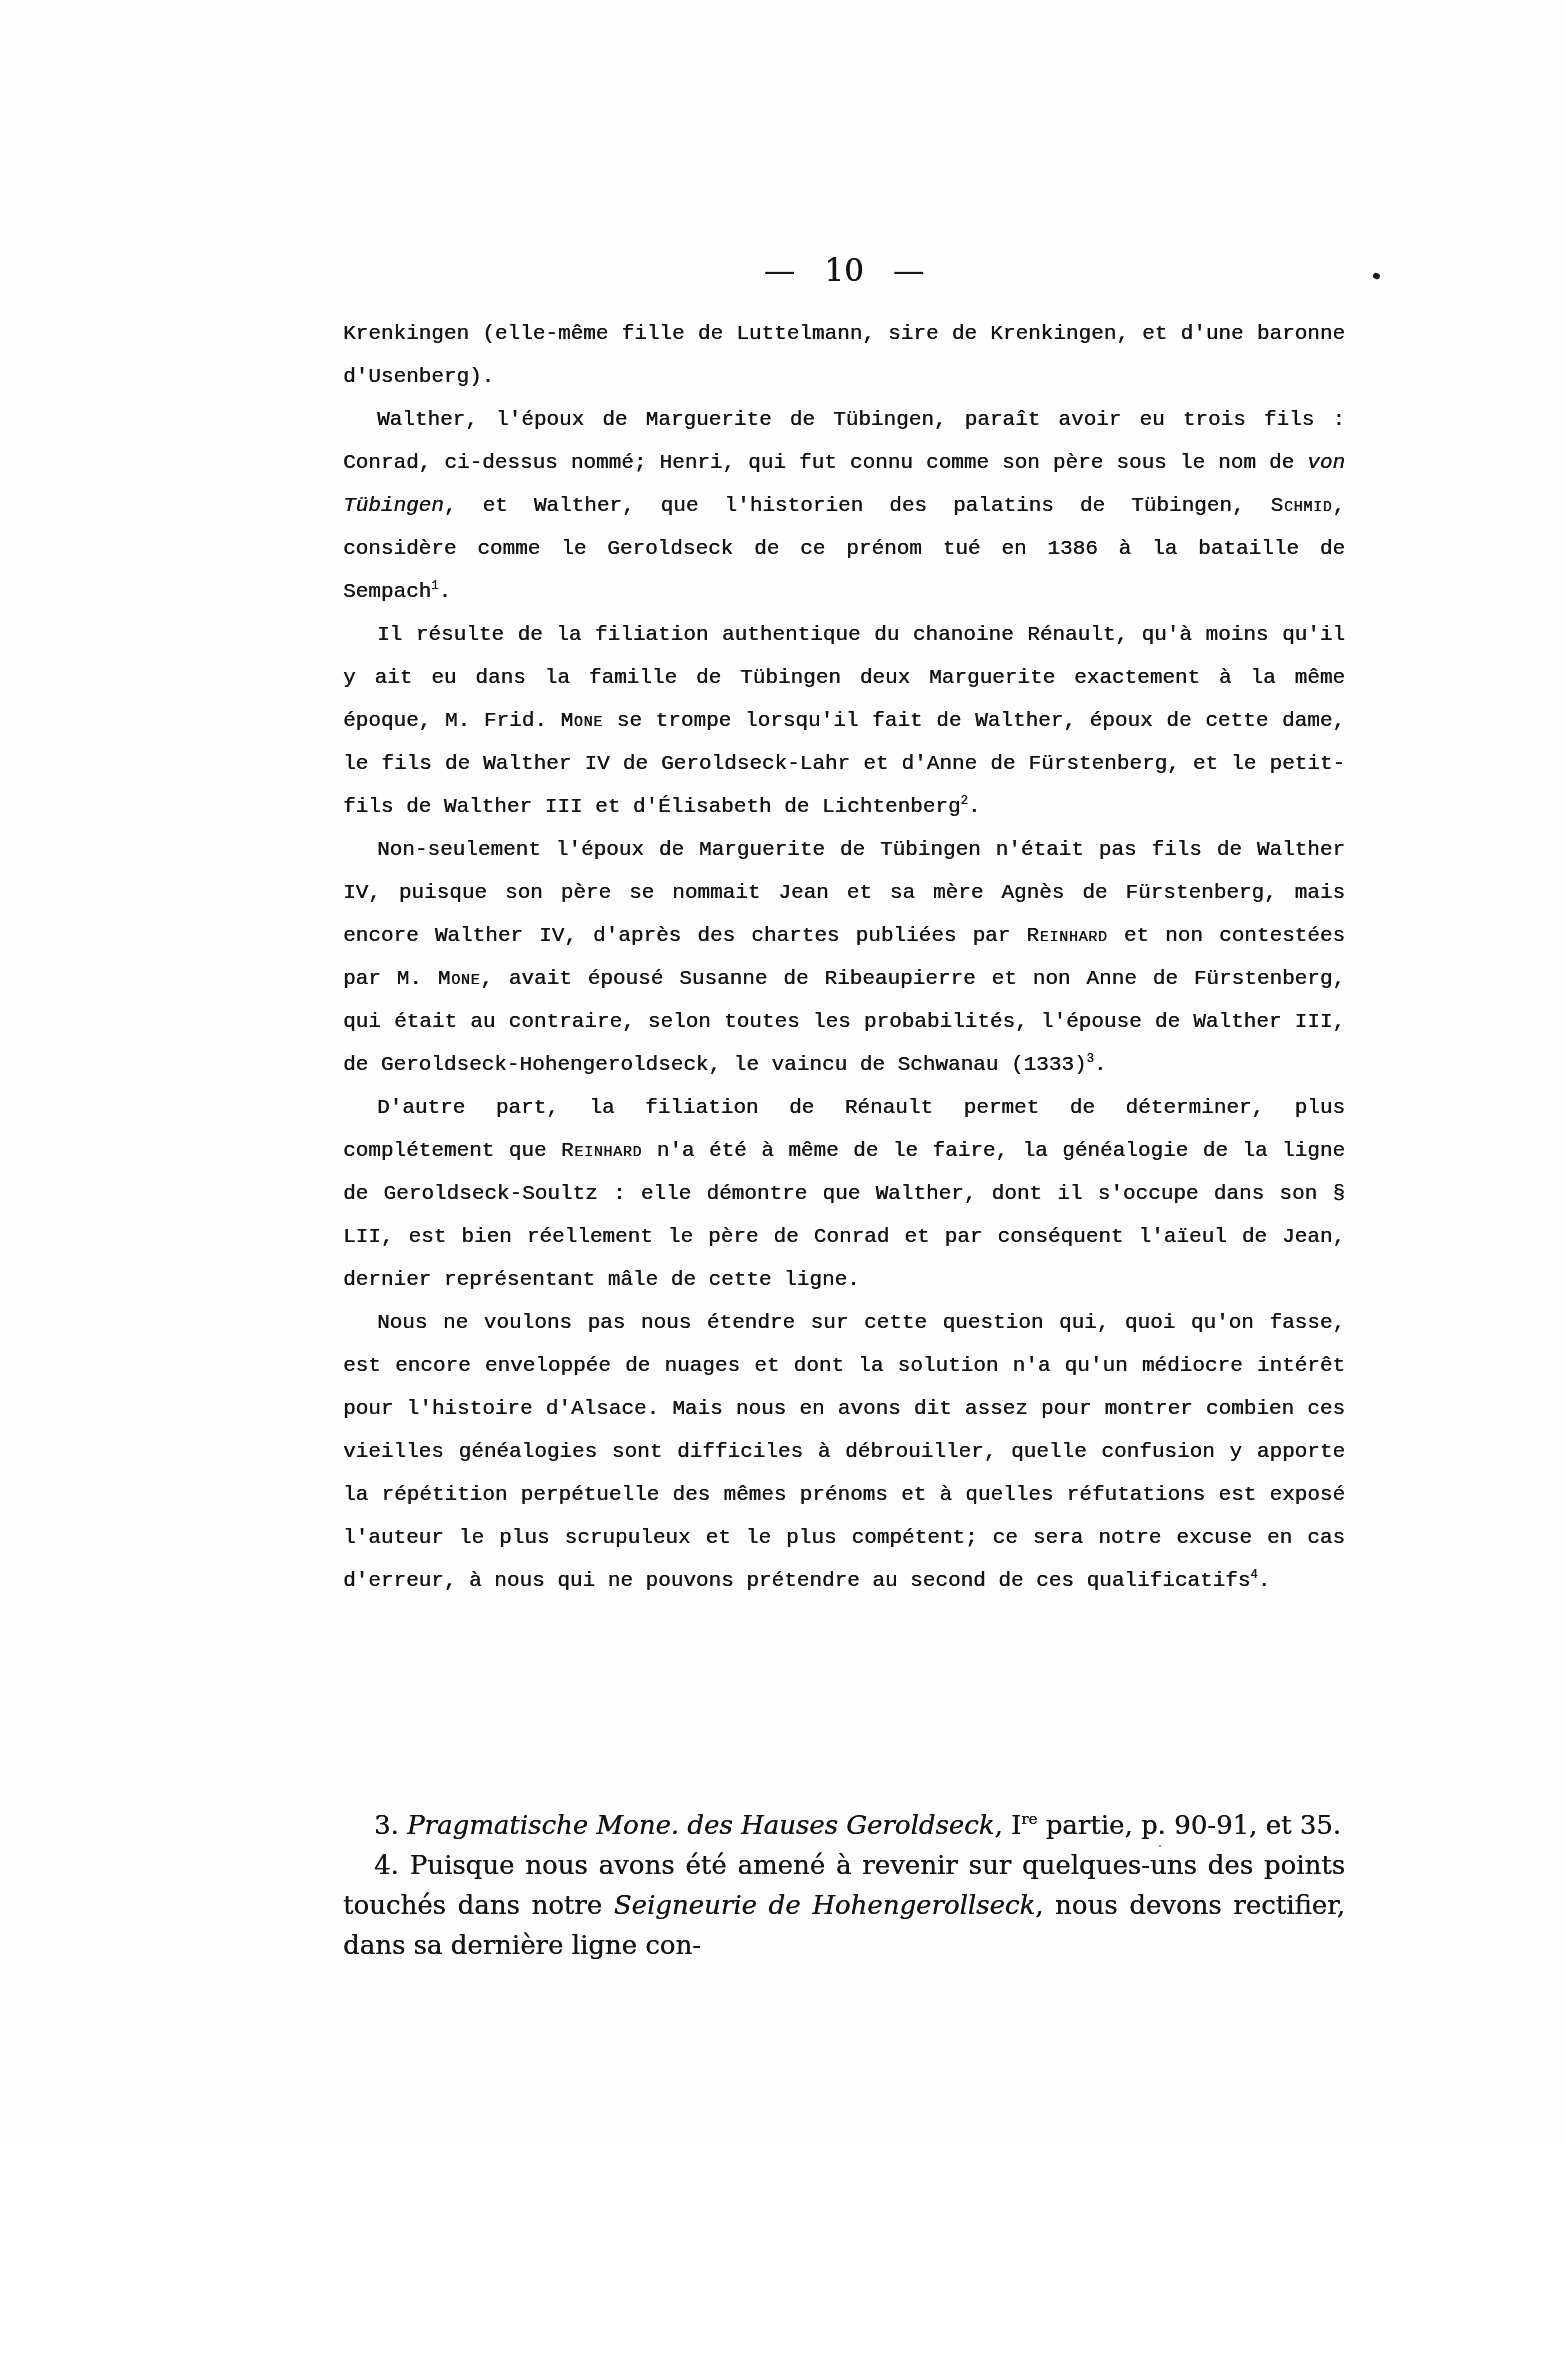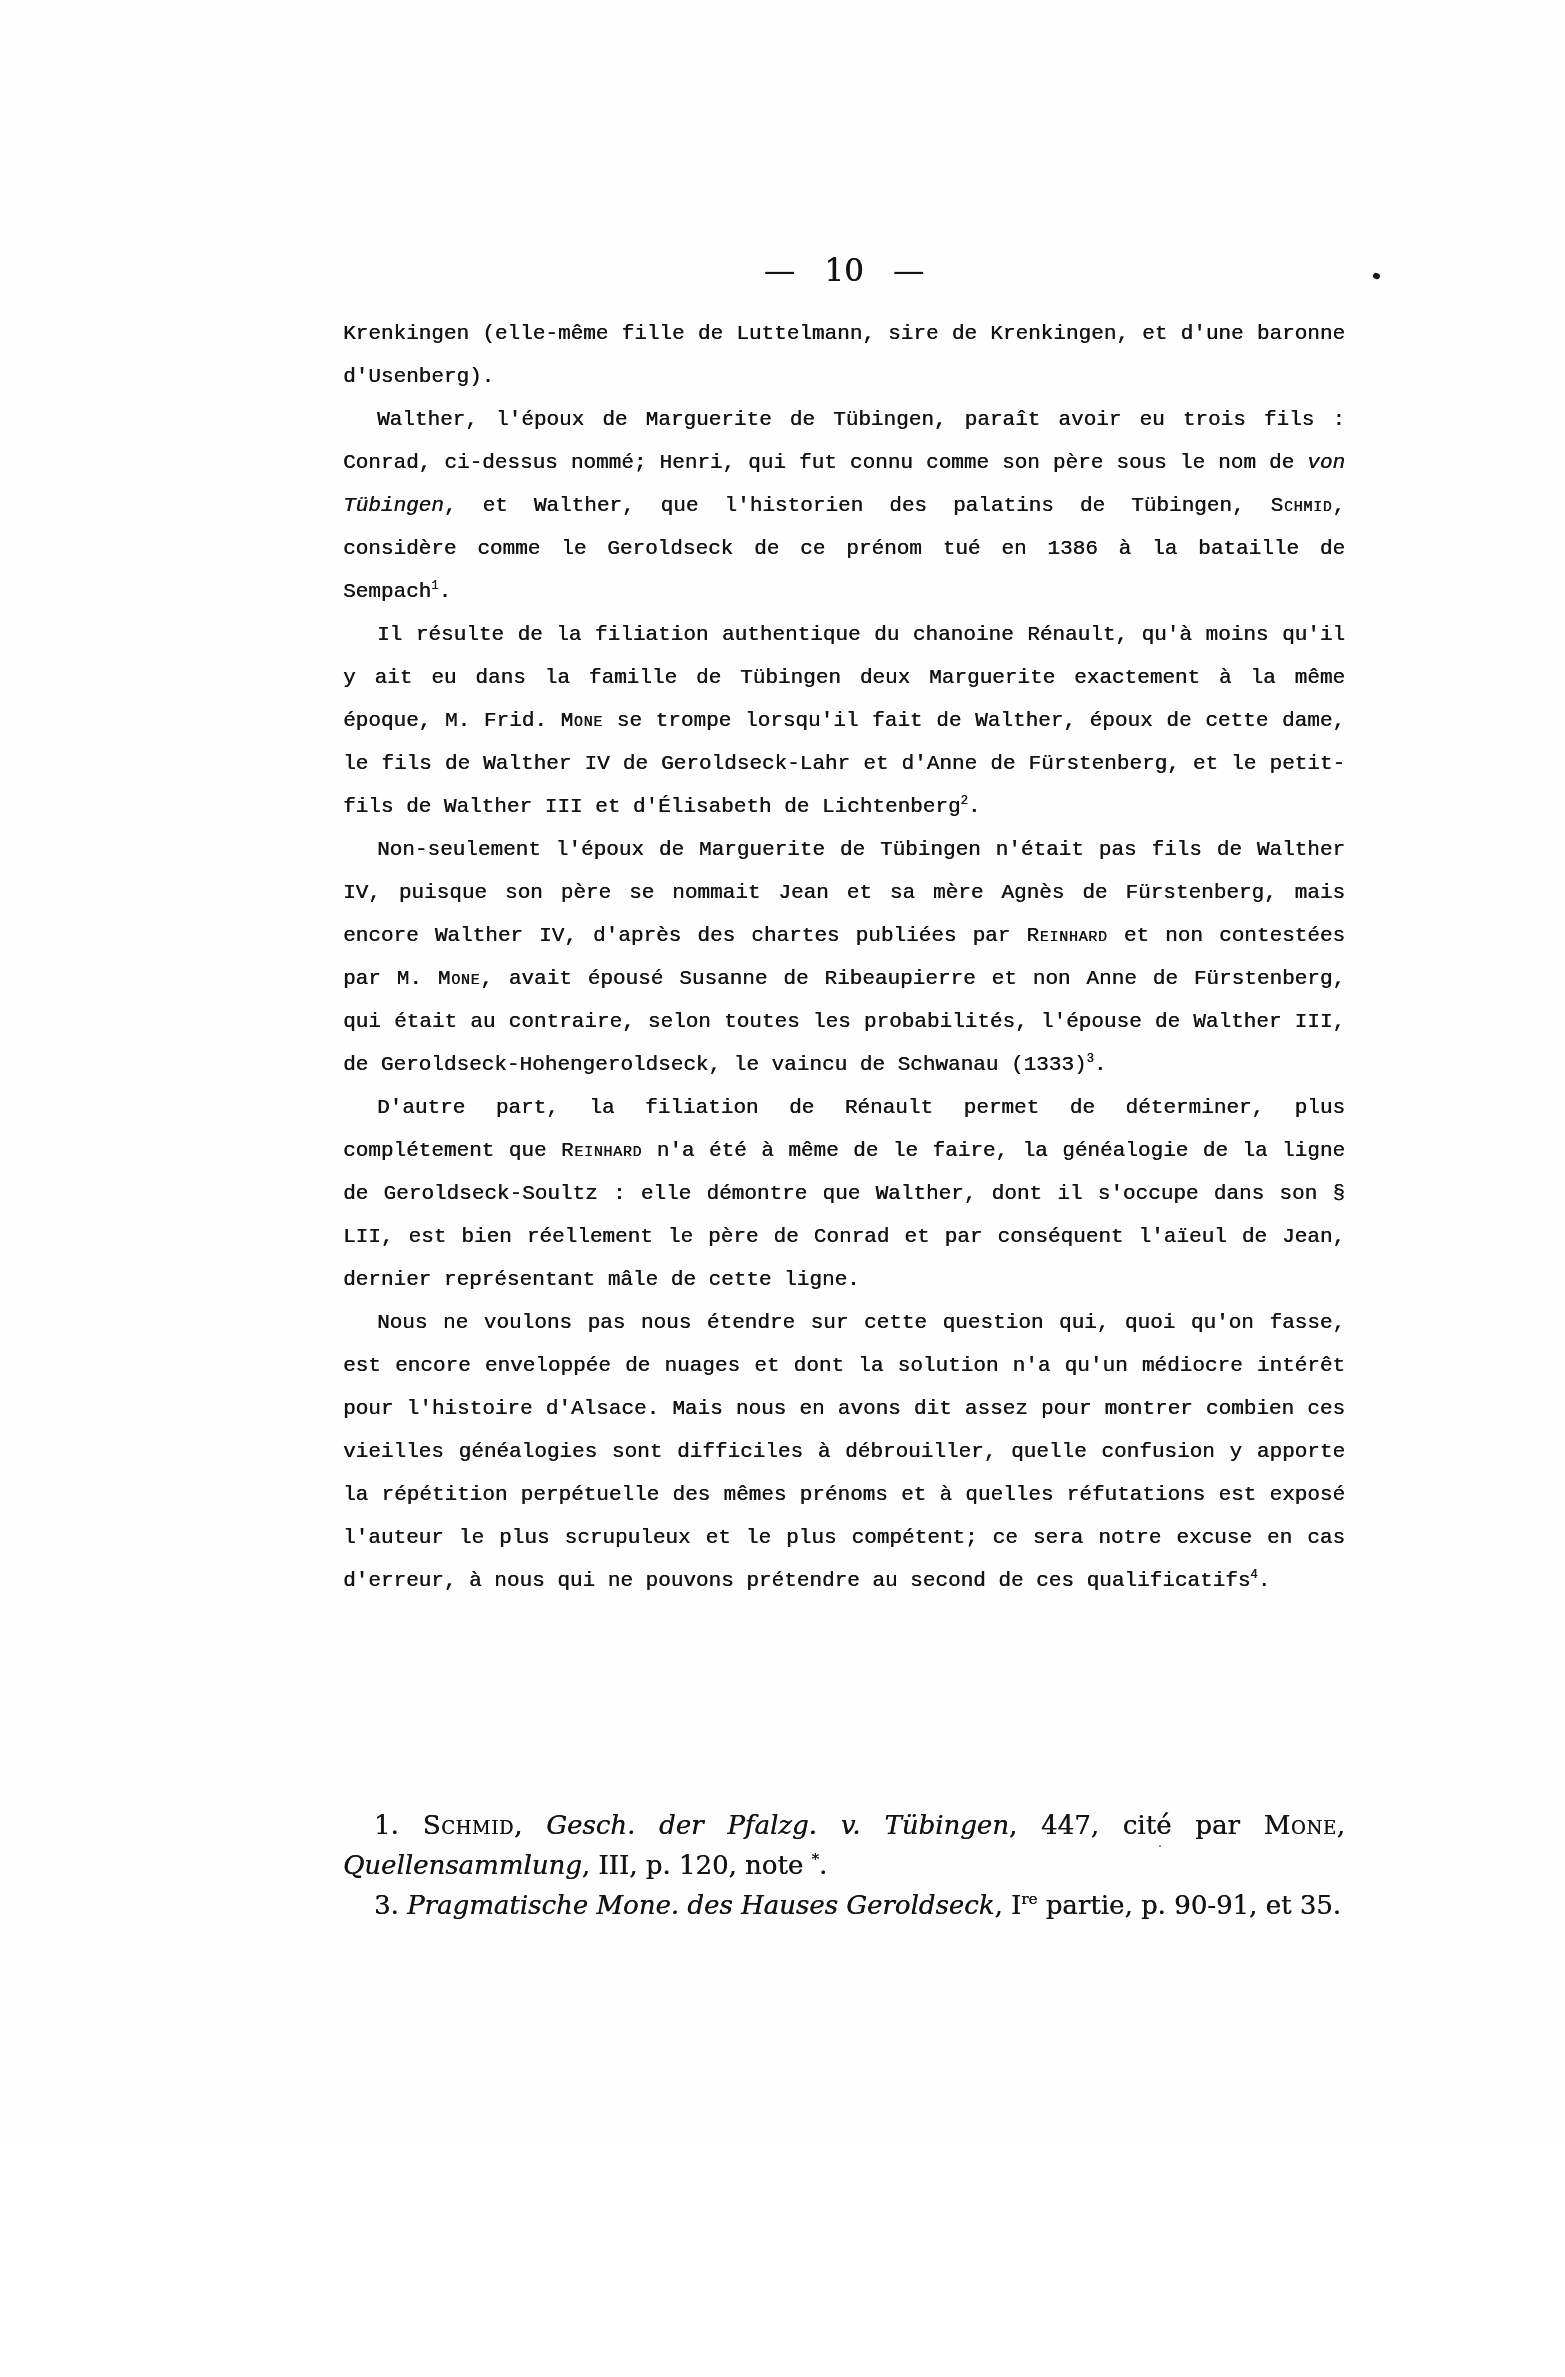--- a/index.html
+++ b/index.html
@@ -62,20 +62,20 @@
   <div class="body-text">
       <p class="noindent"><span>Krenkingen (elle-même fille de Luttelmann, sire de Krenkingen, et d'une baronne d'Usenberg).</span></p>
       <p><span>Walther, l'époux de Marguerite de Tübingen, paraît avoir eu trois fils : Conrad, ci-dessus nommé; Henri, qui fut connu comme son père sous le nom de </span><span class="it">von Tübingen</span><span>, et Walther, que l'historien des palatins de Tübingen, </span><span class="sc">Schmid</span><span>, considère comme le Geroldseck de ce prénom tué en 1386 à la bataille de Sempach</span><sup>1</sup><span>.</span></p>
       <p><span>Il résulte de la filiation authentique du chanoine Rénault, qu'à moins qu'il y ait eu dans la famille de Tübingen deux Marguerite exactement à la même époque, M. Frid. </span><span class="sc">Mone</span><span> se trompe lorsqu'il fait de Walther, époux de cette dame, le fils de Walther IV de Geroldseck-Lahr et d'Anne de Fürstenberg, et le petit-fils de Walther III et d'Élisabeth de Lichtenberg</span><sup>2</sup><span>.</span></p>
       <p><span>Non-seulement l'époux de Marguerite de Tübingen n'était pas fils de Walther IV, puisque son père se nommait Jean et sa mère Agnès de Fürstenberg, mais encore Walther IV, d'après des chartes publiées par </span><span class="sc">Reinhard</span><span> et non contestées par M. </span><span class="sc">Mone</span><span>, avait épousé Susanne de Ribeaupierre et non Anne de Fürstenberg, qui était au contraire, selon toutes les probabilités, l'épouse de Walther III, de Geroldseck-Hohengeroldseck, le vaincu de Schwanau (1333)</span><sup>3</sup><span>.</span></p>
       <p><span>D'autre part, la filiation de Rénault permet de déterminer, plus complétement que </span><span class="sc">Reinhard</span><span> n'a été à même de le faire, la généalogie de la ligne de Geroldseck-Soultz : elle démontre que Walther, dont il s'occupe dans son § LII, est bien réellement le père de Conrad et par conséquent l'aïeul de Jean, dernier représentant mâle de cette ligne.</span></p>
       <p><span>Nous ne voulons pas nous étendre sur cette question qui, quoi qu'on fasse, est encore enveloppée de nuages et dont la solution n'a qu'un médiocre intérêt pour l'histoire d'Alsace. Mais nous en avons dit assez pour montrer combien ces vieilles généalogies sont difficiles à débrouiller, quelle confusion y apporte la répétition perpétuelle des mêmes prénoms et à quelles réfutations est exposé l'auteur le plus scrupuleux et le plus compétent; ce sera notre excuse en cas d'erreur, à nous qui ne pouvons prétendre au second de ces qualificatifs</span><sup>4</sup><span>.</span></p>
     </div>
 
   <div class="footnotes">
-      <p><span>1. </span><span class="sc">Schmid</span><span>, </span><span class="it">Gesch. der Pfalzg. v. Tübingen</span><span>, 447, cité par </span><span class="sc">Mone</span><span>, </span><span class="it">Quellensammlung</span><span>, III, p. 120, note </span><sup>*</sup><span>.</span></p>
       <p><span>3. </span><span class="it">Pragmatische Mone. des Hauses Geroldseck</span><span>, I</span><sup>re</sup><span> partie, p. 90-91, et 35.</span></p>
+      <p><span>4. Puisque nous avons été amené à revenir sur quelques-uns des points touchés dans notre </span><span class="it">Seigneurie de Hohengerollseck</span><span>, nous devons rectifier, dans sa dernière ligne con-</span></p>
     </div>
 
   <div class="speck speck-a"></div>
   <div class="speck speck-b"></div>
 </div>
 
 
 </body></html>

